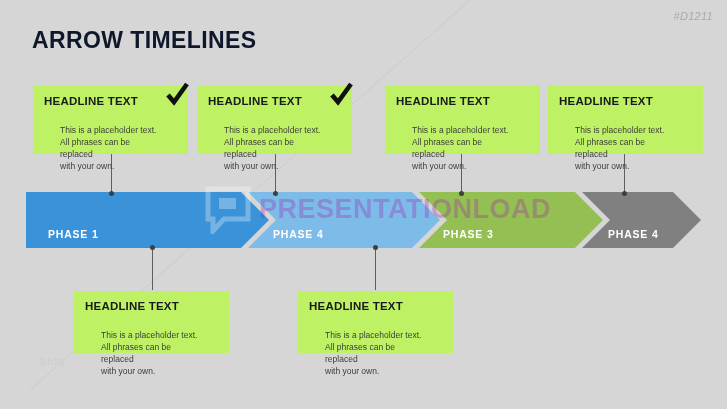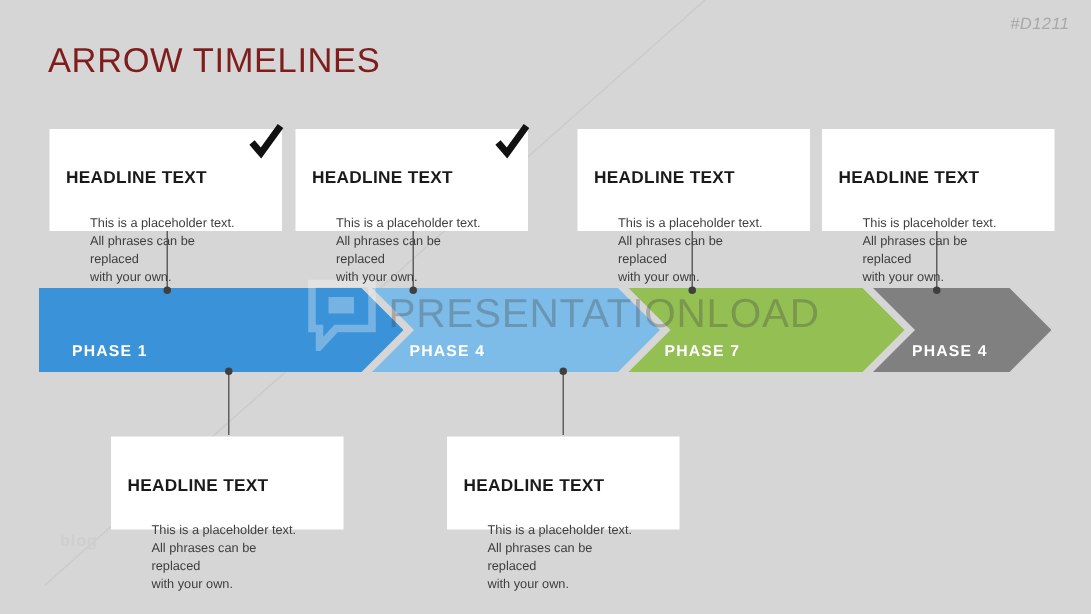--- a/index.html
+++ b/index.html
@@ -35,33 +35,33 @@
     letter-spacing: 0.3px;
     z-index: 5;
     font-style: italic;
   }
 
   .slide-title {
     position: absolute;
     left: 32px;
     top: 27px;
     font-size: 23px;
-    font-weight: normal;
-    color: #7f1d1d;
+    font-weight: bold;
+    color: #0f172a;
     letter-spacing: 0.4px;
     z-index: 5;
   }
 
   
   .callout {
     position: absolute;
-    background: #ffffff;
+    background: #bef264;
     z-index: 6;
     box-sizing: border-box;
-    padding: 27px 10px 8px 11px;
+    padding: 9px 10px 8px 11px;
   }
   .callout .headline {
     font-size: 11.5px;
     font-weight: bold;
     color: #1a1a1a;
     letter-spacing: 0.2px;
     margin: 0 0 5px 0;
     line-height: 1.1;
   }
   .callout .body {
@@ -123,22 +123,22 @@
     top: 186px;
     z-index: 4;
     pointer-events: none;
     opacity: 0.30;
   }
   .wm-text {
     position: absolute;
     left: 54px;
     top: 8px;
     font-size: 27px;
-    font-weight: normal;
-    color: #404040;
+    font-weight: bold;
+    color: #a21caf;
     letter-spacing: 0.5px;
     white-space: nowrap;
   }
 
   .corner-mark {
     position: absolute;
     left: 40px;
     top: 355px;
     font-size: 11px;
     font-weight: bold;
@@ -209,21 +209,21 @@
     <path d="M0,0 L215,0 L243,28 L215,56 L0,56 Z" fill="#3a92d8"></path>
 
     <path d="M222,0 L386,0 L414,28 L386,56 L222,56 L250,28 Z" fill="#7dbce8"></path>
 
     <path d="M393,0 L549,0 L577,28 L549,56 L393,56 L421,28 Z" fill="#93bf53"></path>
 
     <path d="M556,0 L647,0 L675,28 L647,56 L556,56 L584,28 Z" fill="#808080"></path>
   </svg>
   <div class="arrow-label" style="left:22px;">PHASE 1</div>
   <div class="arrow-label" style="left:247px;">PHASE 4</div>
-  <div class="arrow-label" style="left:417px;">PHASE 7</div>
+  <div class="arrow-label" style="left:417px;">PHASE 3</div>
   <div class="arrow-label" style="left:582px;">PHASE 4</div>
 </div>
 
 <div class="watermark">
   <svg width="46" height="48" viewBox="0 0 46 48">
     <path d="M3 3 H43 V33 H19 L8 45 V33 H3 Z" fill="none" stroke="#ffffff" stroke-width="5"></path>
     <rect x="14" y="12" width="17" height="11" fill="#ffffff"></rect>
   </svg>
   <div class="wm-text">PRESENTATIONLOAD</div>
 </div>

